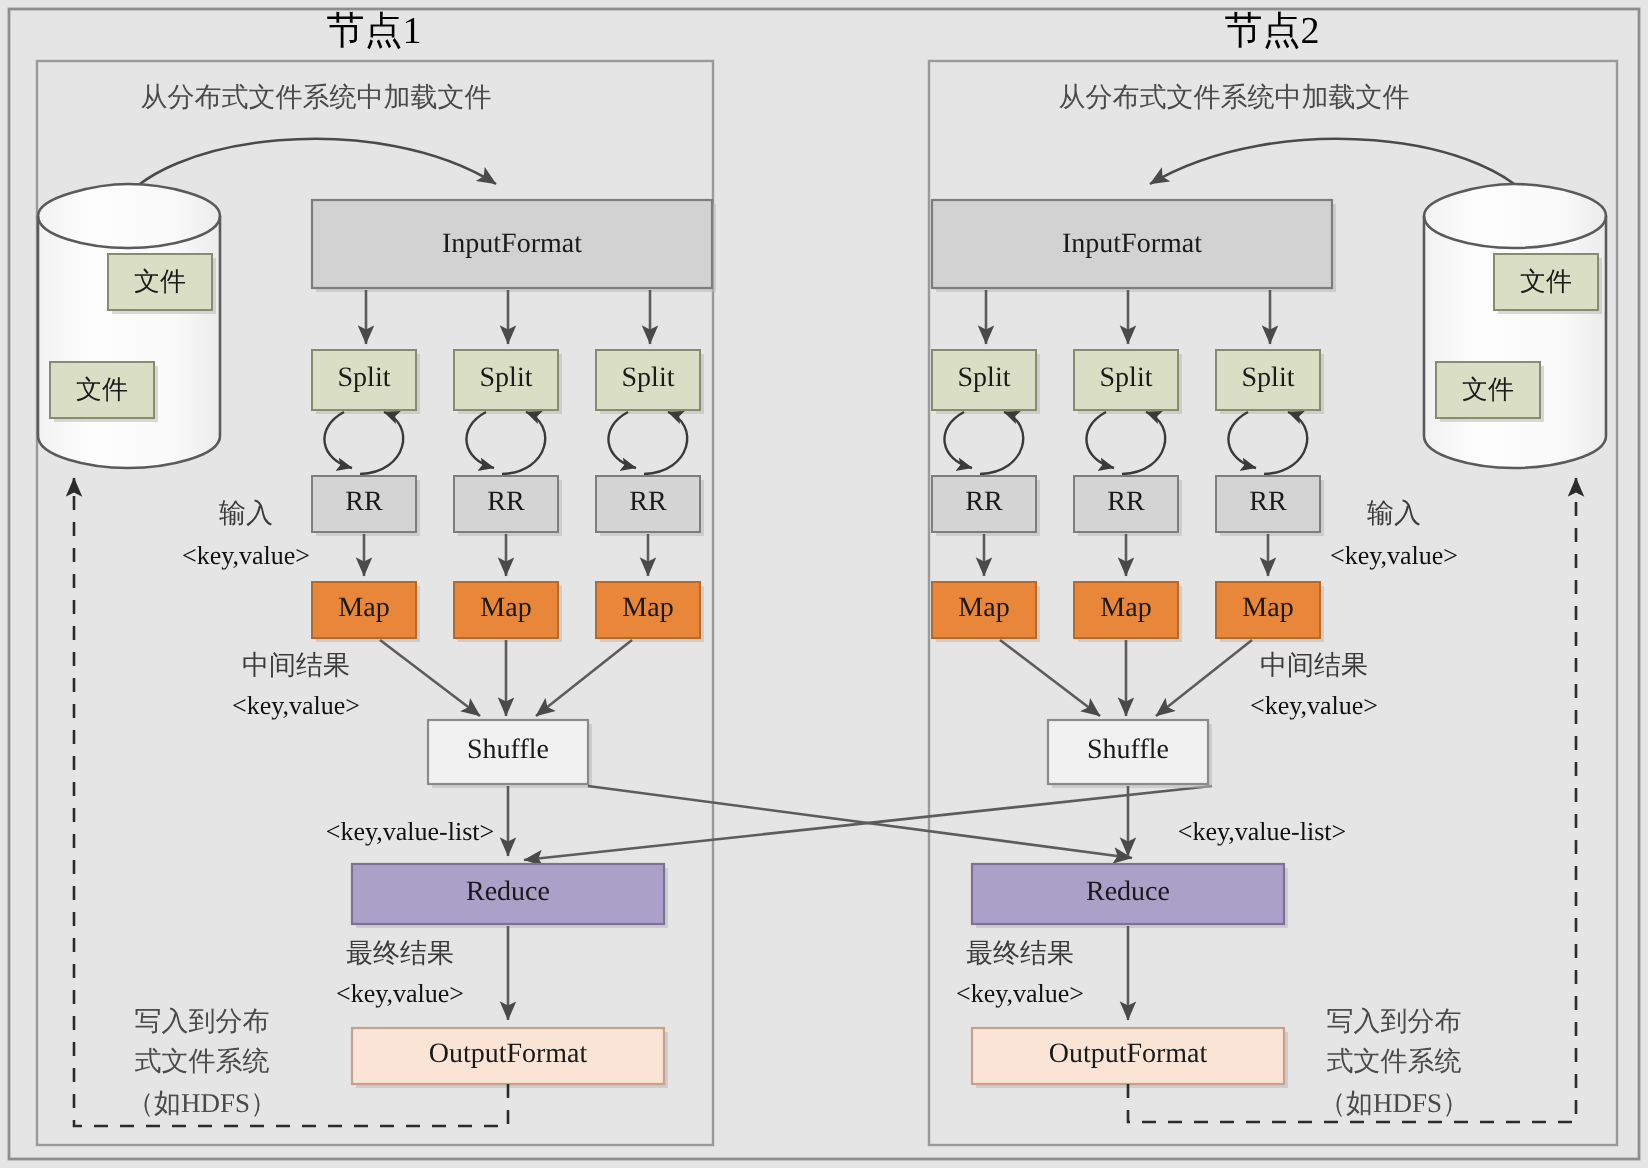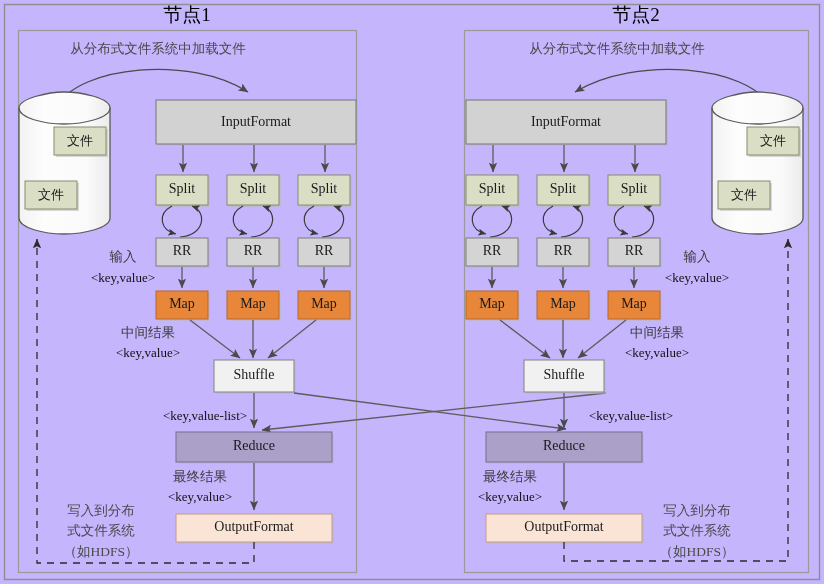--- a/index.html
+++ b/index.html
@@ -7,21 +7,21 @@
     padding: 0;
     background: #ffffff;
   }
   body {
     font-family: "Liberation Serif", "DejaVu Serif", serif;
   }
   #canvas {
     position: relative;
     width: 824px;
     height: 584px;
-    background: #c4b5fd;
+    background: #e5e5e5;
     overflow: hidden;
   }
   #diagram-svg {
     position: absolute;
     left: 0;
     top: 0;
   }
   .box-label, .ann-label, .node-title {
     dominant-baseline: middle;
   }

